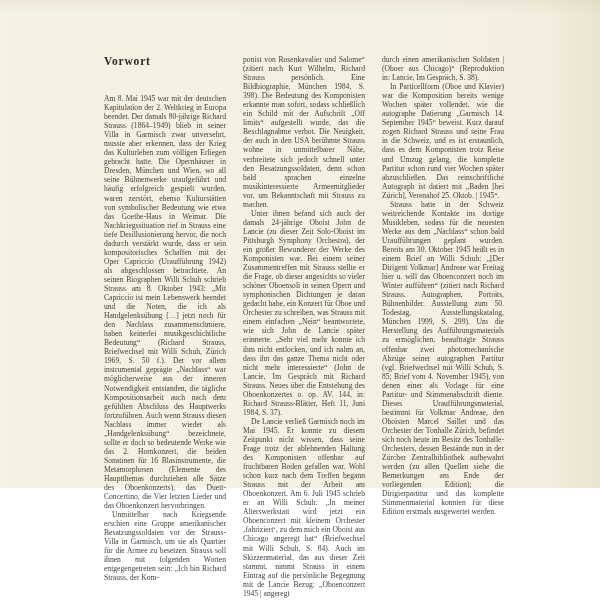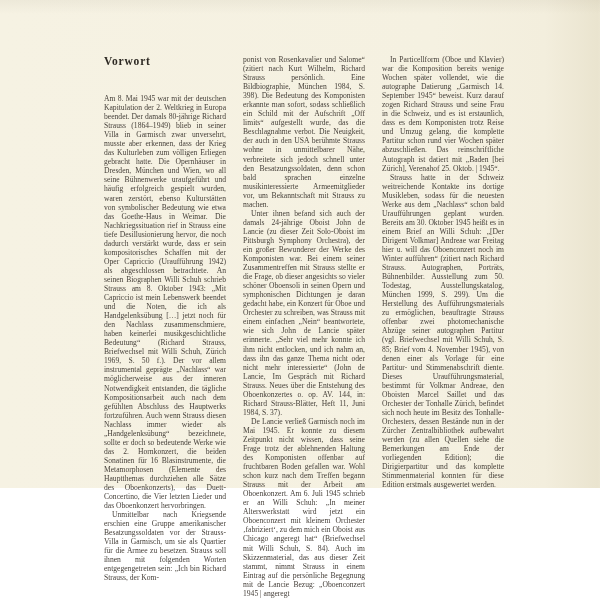--- a/index.html
+++ b/index.html
@@ -77,18 +77,19 @@
       <p class="para indent">Unmittelbar nach Kriegsende erschien eine Gruppe amerikanischer Besatzungssoldaten vor der Strauss-Villa in Garmisch, um sie als Quartier für die Armee zu besetzen. Strauss soll ihnen mit folgenden Worten entgegengetreten sein: „Ich bin Richard Strauss, der Kom-</p>
     </div>
 
     <div class="col">
       <p class="para">ponist von Rosenkavalier und Salome“ (zitiert nach Kurt Wilhelm, Richard Strauss persönlich. Eine Bildbiographie, München 1984, S. 398). Die Bedeutung des Komponisten erkannte man sofort, sodass schließlich ein Schild mit der Aufschrift „Off limits“ aufgestellt wurde, das die Beschlagnahme verbot. Die Neuigkeit, der auch in den USA berühmte Strauss wohne in unmittelbarer Nähe, verbreitete sich jedoch schnell unter den Besatzungssoldaten, denn schon bald sprachen einzelne musikinteressierte Armeemitglieder vor, um Bekanntschaft mit Strauss zu machen.</p>
       <p class="para indent">Unter ihnen befand sich auch der damals 24-jährige Oboist John de Lancie (zu dieser Zeit Solo-Oboist im Pittsburgh Symphony Orchestra), der ein großer Bewunderer der Werke des Komponisten war. Bei einem seiner Zusammentreffen mit Strauss stellte er die Frage, ob dieser angesichts so vieler schöner Oboensoli in seinen Opern und symphonischen Dichtungen je daran gedacht habe, ein Konzert für Oboe und Orchester zu schreiben, was Strauss mit einem einfachen „Nein“ beantwortete, wie sich John de Lancie später erinnerte. „Sehr viel mehr konnte ich ihm nicht entlocken, und ich nahm an, dass ihn das ganze Thema nicht oder nicht mehr interessierte“ (John de Lancie, Im Gespräch mit Richard Strauss. Neues über die Entstehung des Oboenkonzertes o. op. AV. 144, in: Richard Strauss-Blätter, Heft 11, Juni 1984, S. 37).</p>
       <p class="para indent">De Lancie verließ Garmisch noch im Mai 1945. Er konnte zu diesem Zeitpunkt nicht wissen, dass seine Frage trotz der ablehnenden Haltung des Komponisten offenbar auf fruchtbaren Boden gefallen war. Wohl schon kurz nach dem Treffen begann Strauss mit der Arbeit am Oboenkonzert. Am 6. Juli 1945 schrieb er an Willi Schuh: „In meiner Alterswerkstatt wird jetzt ein Oboenconzert mit kleinem Orchester ‚fabriziert‘, zu dem mich ein Oboist aus Chicago angeregt hat“ (Briefwechsel mit Willi Schuh, S. 84). Auch im Skizzenmaterial, das aus dieser Zeit stammt, nimmt Strauss in einem Eintrag auf die persönliche Begegnung mit de Lancie Bezug: „Oboenconzert 1945 | angeregt</p>
     </div>
 
     <div class="col">
+      <p class="para">durch einen amerikanischen Soldaten | (Oboer aus Chicago)“ (Reproduktion in: Lancie, Im Gespräch, S. 38).</p>
       <p class="para indent">In Particellform (Oboe und Klavier) war die Komposition bereits wenige Wochen später vollendet, wie die autographe Datierung „Garmisch 14. September 1945“ beweist. Kurz darauf zogen Richard Strauss und seine Frau in die Schweiz, und es ist erstaunlich, dass es dem Komponisten trotz Reise und Umzug gelang, die komplette Partitur schon rund vier Wochen später abzuschließen. Das reinschriftliche Autograph ist datiert mit „Baden [bei Zürich], Verenahof 25. Oktob. | 1945“.</p>
       <p class="para indent">Strauss hatte in der Schweiz weitreichende Kontakte ins dortige Musikleben, sodass für die neuesten Werke aus dem „Nachlass“ schon bald Uraufführungen geplant wurden. Bereits am 30. Oktober 1945 heißt es in einem Brief an Willi Schuh: „[Der Dirigent Volkmar] Andreae war Freitag hier u. will das Oboenconzert noch im Winter aufführen“ (zitiert nach Richard Strauss. Autographen, Porträts, Bühnenbilder. Ausstellung zum 50. Todestag, Ausstellungskatalog, München 1999, S. 299). Um die Herstellung des Aufführungsmaterials zu ermöglichen, beauftragte Strauss offenbar zwei photomechanische Abzüge seiner autographen Partitur (vgl. Briefwechsel mit Willi Schuh, S. 85; Brief vom 4. November 1945), von denen einer als Vorlage für eine Partitur- und Stimmenabschrift diente. Dieses Uraufführungsmaterial, bestimmt für Volkmar Andreae, den Oboisten Marcel Saillet und das Orchester der Tonhalle Zürich, befindet sich noch heute im Besitz des Tonhalle-Orchesters, dessen Bestände nun in der Zürcher Zentralbibliothek aufbewahrt werden (zu allen Quellen siehe die Bemerkungen am Ende der vorliegenden Edition); die Dirigierpartitur und das komplette Stimmenmaterial konnten für diese Edition erstmals ausgewertet werden.</p>
     </div>
 
   </div>
 </div>
 
 </body></html>

